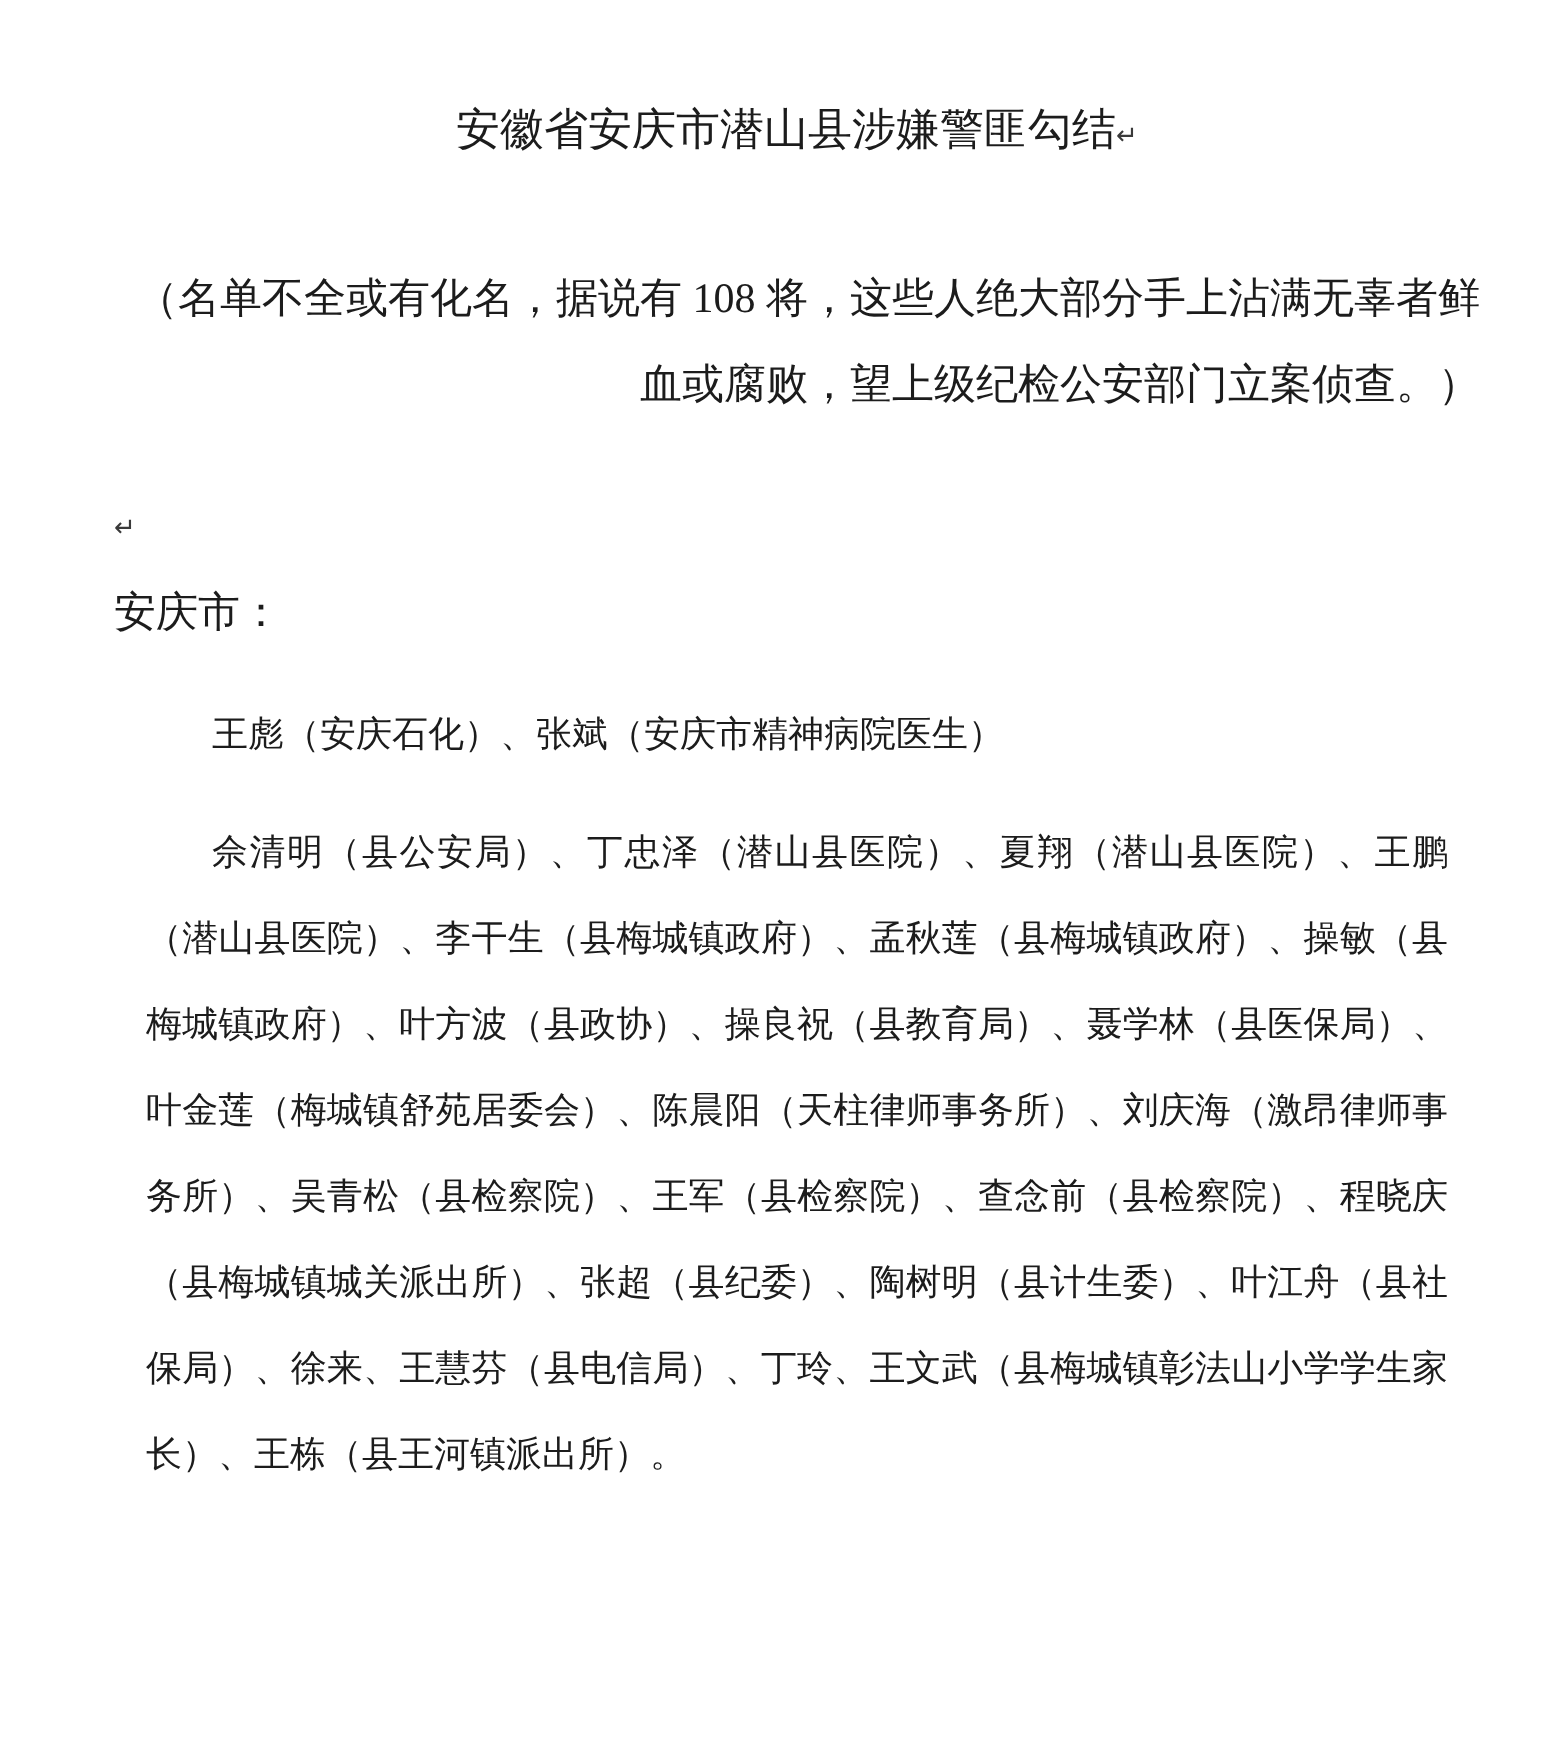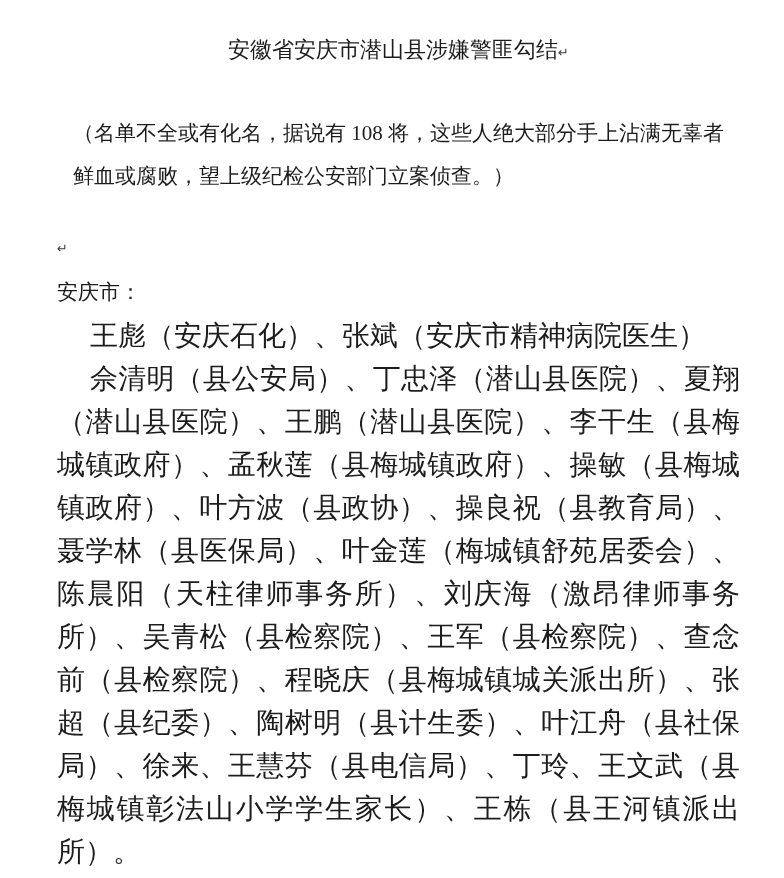--- a/index.html
+++ b/index.html
@@ -7,59 +7,60 @@
     padding: 0;
     background: #ffffff;
   }
   .doc {
     width: 784px;
     height: 878px;
     box-sizing: border-box;
     background: #ffffff;
     color: #1c1c1c;
     font-family: "Liberation Serif", "DejaVu Serif", serif;
-    padding: 30px 44px 0 57px;
+    padding: 45px 44px 0 57px;
     overflow: hidden;
   }
   .title p {
     margin: 0;
     text-align: center;
     font-size: 22px;
     line-height: 39px;
     white-space: nowrap;
   }
   .note {
-    margin: 40px 0 0 16px;
-    text-align: left;
+    margin: 40px 0 0 0;
+    text-align: right;
     font-size: 21px;
     line-height: 43px;
   }
   .mark {
     font-family: "DejaVu Sans", sans-serif;
     font-size: 13px;
     color: #3a3a3a;
     vertical-align: baseline;
   }
   .blank-line {
     margin: 40px 0 0 0;
     line-height: 20px;
     text-align: left;
   }
   .section-heading {
     margin: 0;
     font-size: 21px;
     line-height: 43px;
     text-align: left;
+    font-family: Liberation Mono, monospace;
   }
   .section-heading.first {
     margin-top: 12px;
   }
   .section-body {
-    margin: 0;
-    font-size: 28px;
+    margin: 16px;
+    font-size: 18px;
     line-height: 43px;
     text-indent: 33px;
     text-align: justify;
   }
 </style>
 </head>
 <body>
 
 <div class="doc">
 

